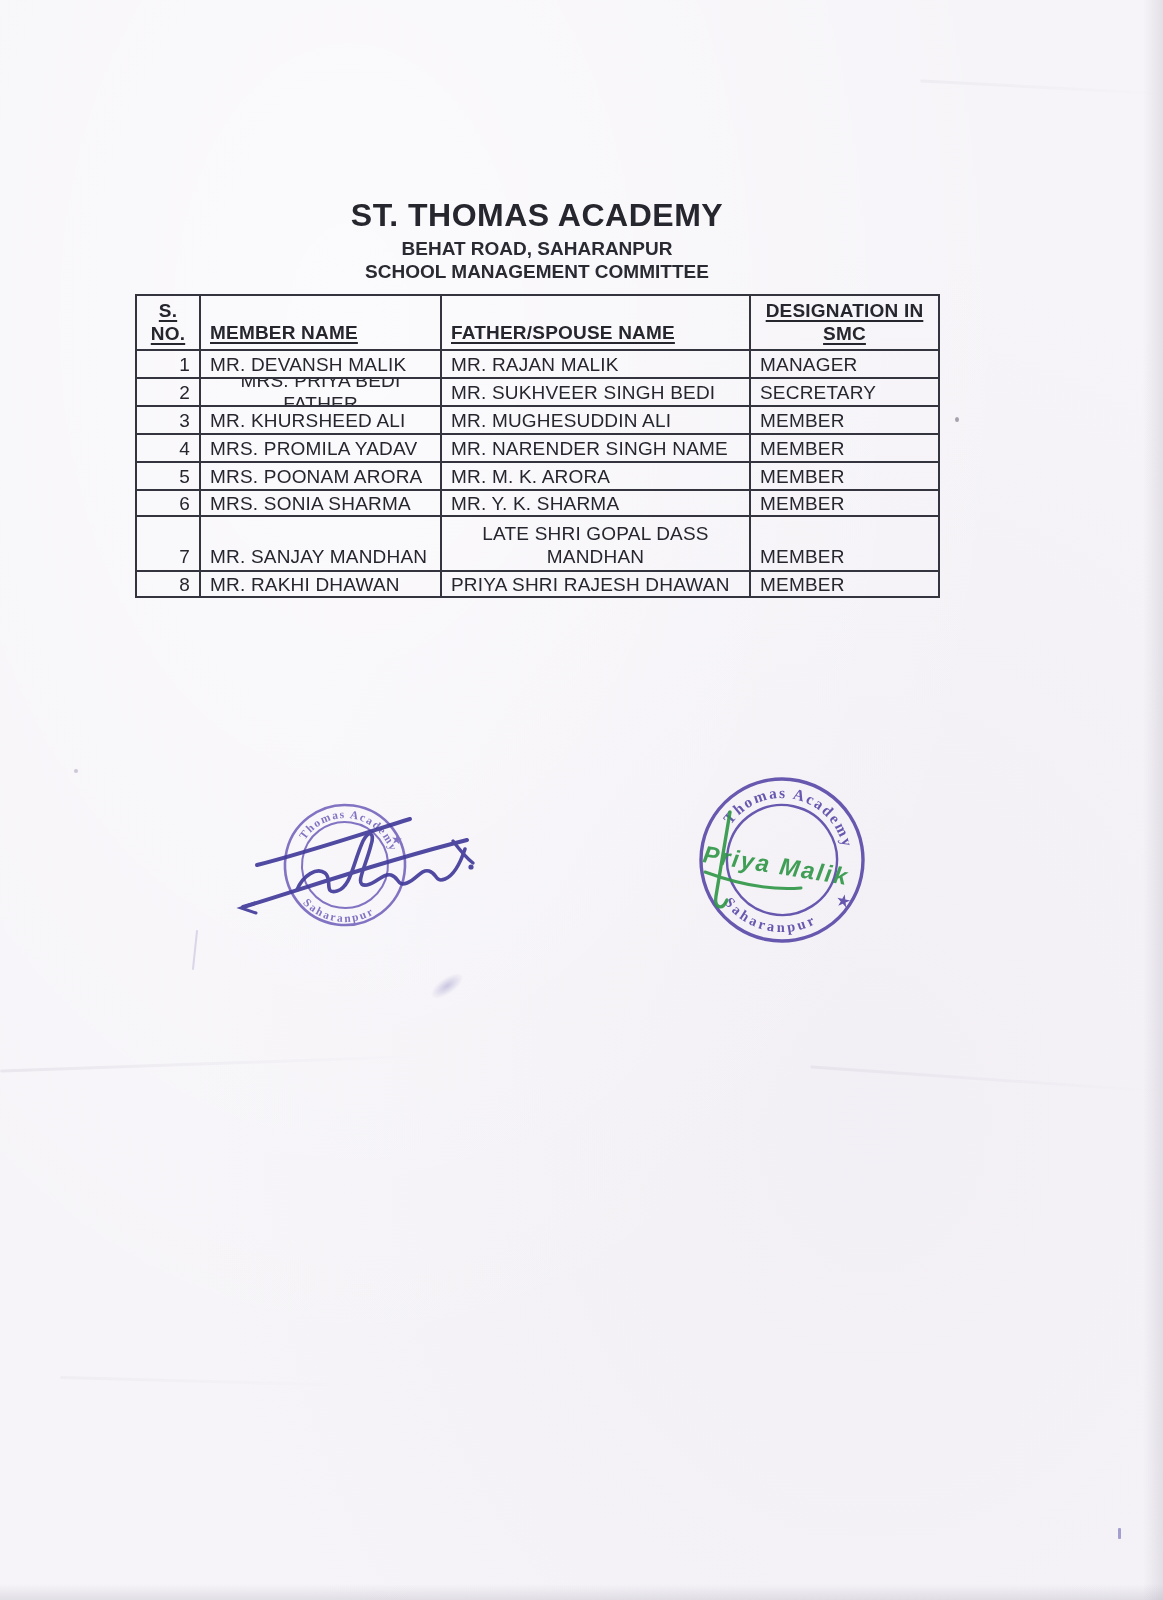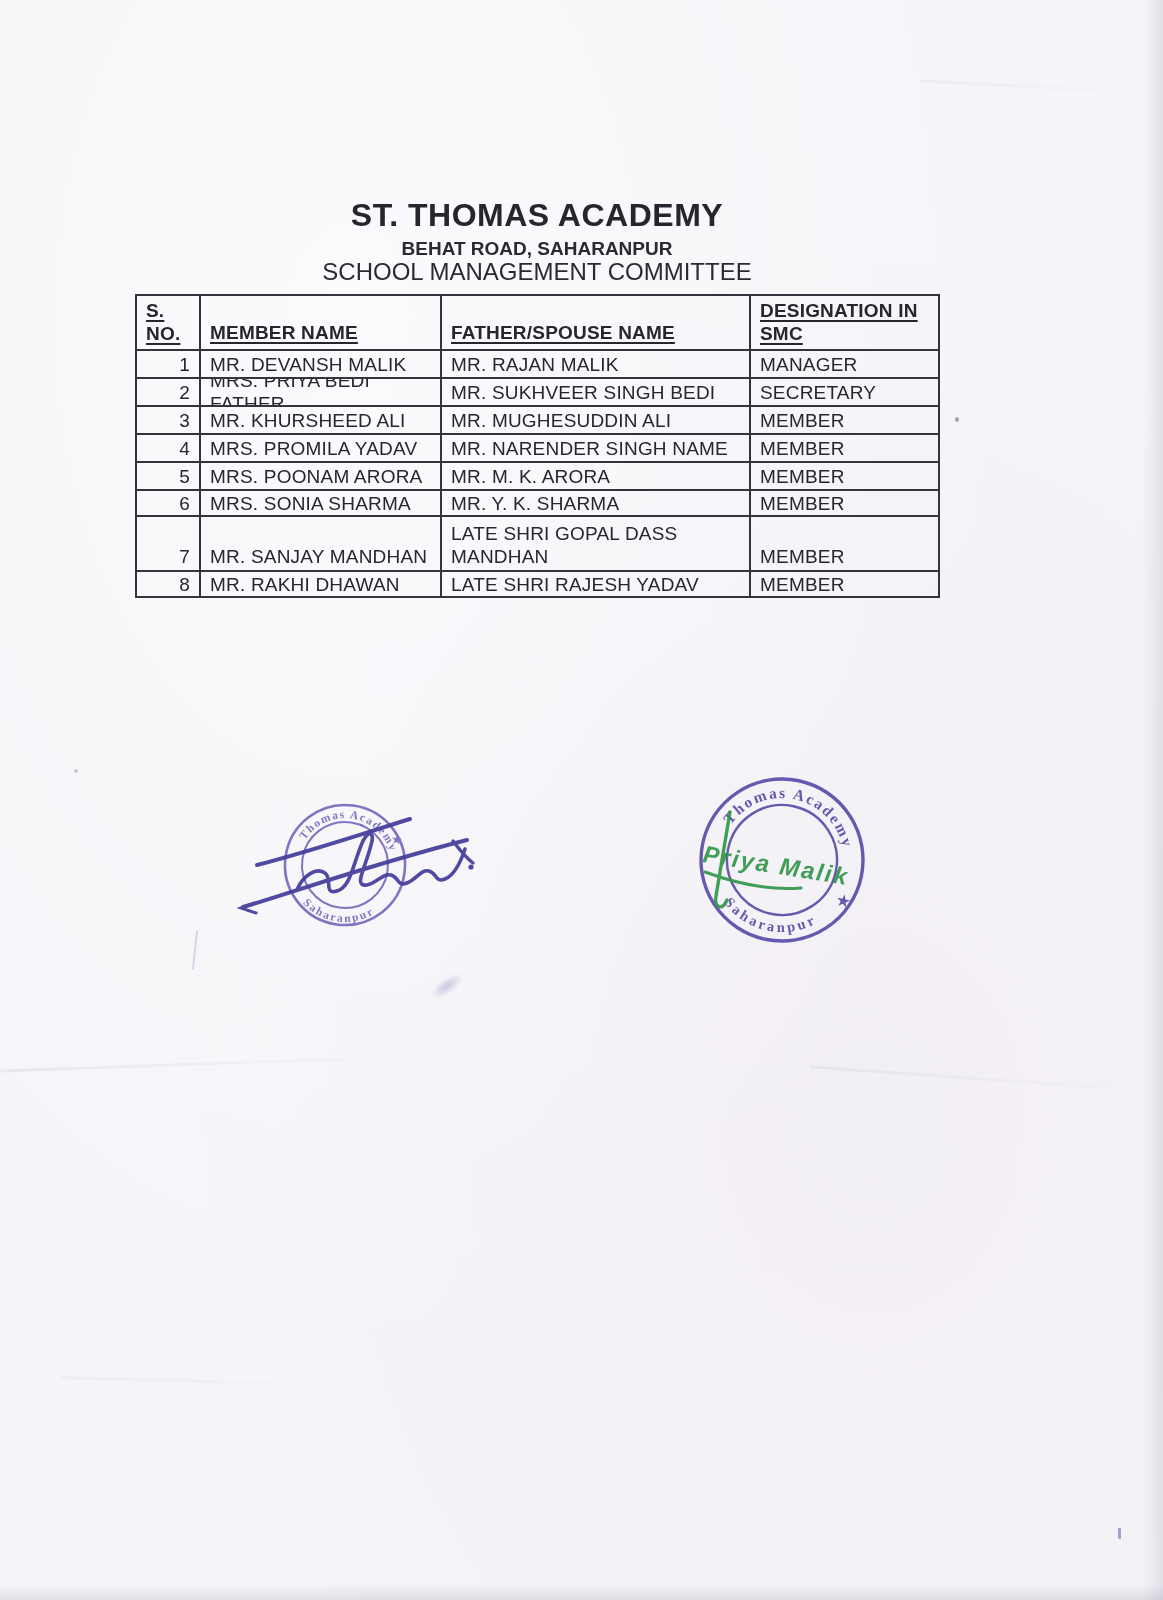--- a/index.html
+++ b/index.html
@@ -35,30 +35,31 @@
   .smudge { position:absolute; left:428px; top:978px; width:38px; height:16px;
     background:radial-gradient(ellipse, rgba(108,98,175,.32), rgba(108,98,175,0) 70%);
     transform:rotate(-35deg); filter:blur(.5px); }
   .mark-br { position:absolute; left:1118px; top:1528px; width:3px; height:11px;
     background:rgba(122,114,184,.65); border-radius:1px; }
 
   
   .heading { position:absolute; left:137px; top:196px; width:800px; text-align:center; }
   .doc-title { font-size:32px; font-weight:700; letter-spacing:.5px; line-height:38px; color:#26262e; }
   .doc-address { font-size:19px; font-weight:600; line-height:23px; margin-top:3px; color:#2a2a32; }
-  .doc-subtitle { font-size:24px; font-weight:400; line-height:23px; color:#2a2a32; }
+  .doc-subtitle { font-size:19px; font-weight:700; line-height:23px; color:#2a2a32; }
 
   
   .smc-table {
     position:absolute; left:135px; top:294px; width:805px;
     display:grid;
     grid-template-columns:62px 241px 309px 189px;
     grid-template-rows:53px 28px 28px 28px 28px 28px 26px 55px 26px;
     border:2px solid #34343e;
     font-size:19px;
+    text-align:center;
   }
   .cell { display:flex; align-items:center; padding:0 9px; overflow:hidden;
     line-height:23px; letter-spacing:.2px; color:#26262e; }
   .cell.bl { border-left:2px solid #34343e; }
   .cell.bt { border-top:2px solid #34343e; }
   .cell.num { justify-content:flex-end; }
   .cell.hdr { font-weight:700; }
   .cell.hdr .u { text-decoration:underline; text-decoration-thickness:2px; text-underline-offset:3px; }
   .cell.h-top { align-items:flex-start; padding-top:3px; }
   .cell.h-bot { align-items:flex-end; padding-bottom:5px; }
@@ -138,21 +139,21 @@
     <div class="cell bl bt">MR. Y. K. SHARMA</div>
     <div class="cell bl bt">MEMBER</div>
 
     <div class="cell num bt vbot">7</div>
     <div class="cell bl bt vbot">MR. SANJAY MANDHAN</div>
     <div class="cell bl bt vbot">LATE SHRI GOPAL DASS MANDHAN</div>
     <div class="cell bl bt vbot">MEMBER</div>
 
     <div class="cell num bt">8</div>
     <div class="cell bl bt">MR. RAKHI DHAWAN</div>
-    <div class="cell bl bt">LATE SHRI RAJESH YADAV</div>
+    <div class="cell bl bt">PRIYA SHRI RAJESH DHAWAN</div>
     <div class="cell bl bt">MEMBER</div>
   </div>
 
   <svg class="stamp stamp-left" viewBox="0 0 280 220" xmlns="http://www.w3.org/2000/svg">
     <g transform="rotate(8 120 120)" opacity="0.82">
       <circle cx="120" cy="120" r="60" fill="none" stroke="#6c59bb" stroke-width="2.6"></circle>
       <circle cx="120" cy="120" r="43" fill="none" stroke="#6c59bb" stroke-width="2"></circle>
       <path id="lArcTop" d="M 73,120 A 47,47 0 1 1 167,120" fill="none"></path>
       <path id="lArcBot" d="M 63,120 A 57,57 0 0 0 177,120" fill="none"></path>
       <text class="ring-text" font-size="11.5" letter-spacing="1.5" fill="#6c59bb">

